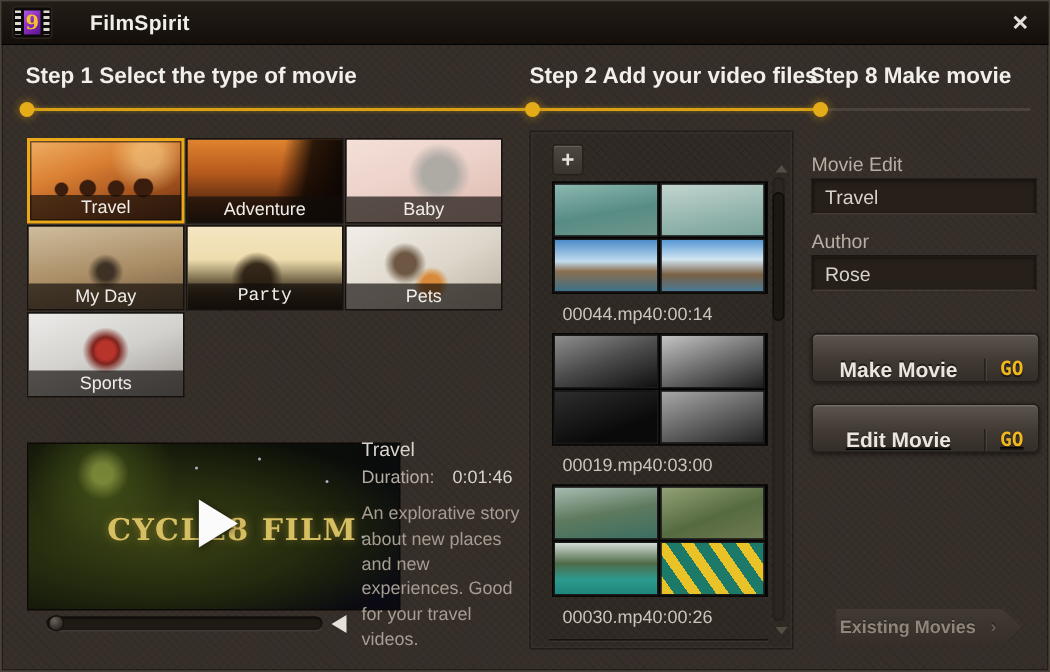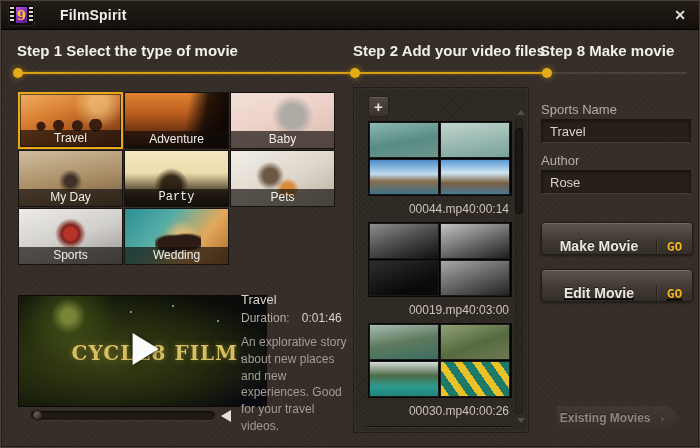--- a/index.html
+++ b/index.html
@@ -145,22 +145,22 @@
   .i0c2 { background:linear-gradient(180deg,#4c8cc8 0%,#c2dcee 42%,#8a6f4e 62%,#3e7088 100%); }
   .i0c3 { background:linear-gradient(180deg,#5898d4 0%,#d2e6f2 38%,#7a5f42 68%,#497a94 100%); }
   .i1c0 { background:linear-gradient(160deg,#8e8e8e 0%,#4a4a4a 50%,#101010 100%); }
   .i1c1 { background:linear-gradient(160deg,#c4c4c4 0%,#707070 50%,#1e1e1e 100%); }
   .i1c2 { background:linear-gradient(160deg,#2e2e2e 0%,#0a0a0a 70%); }
   .i1c3 { background:linear-gradient(160deg,#a8a8a8 0%,#5e5e5e 55%,#222 100%); }
   .i2c0 { background:linear-gradient(170deg,#a8bcb2 0%,#5e7a5e 50%,#3c6e62 100%); }
   .i2c1 { background:linear-gradient(160deg,#93a276 0%,#566a40 55%,#6e7a52 100%); }
   .i2c2 { background:linear-gradient(180deg,#d4dcd6 0%,#4e6b48 40%,#2c9a8e 72%,#1f857c 100%); }
   .i2c3 { background:repeating-linear-gradient(55deg,#e8c227 0 7px,#1e7a68 7px 15px); }
-  .file-meta { display:flex; justify-content:flex-end; margin-top:6px;
-    color:#cbc4bb; font-size:12px; padding:0 3px 0 7px;margin-left:28px; }
+  .file-meta { display:flex; justify-content:flex-start; margin-top:6px;
+    color:#cbc4bb; font-size:12px; padding:0 3px 0 7px; }
   .v-scrollbar { position:absolute; left:161px; top:30px; width:8px; height:296px;
     background:#2c2620; border-radius:4px; box-shadow:inset 0 0 2px rgba(0,0,0,.6); cursor:pointer; }
   .v-thumb { position:absolute; left:0; top:10px; width:8px; height:86px;
     background:#1b1713; border:1px solid #0e0b09; border-radius:4px; cursor:pointer; }
   .scroll-arrow { position:absolute; width:0; height:0; cursor:pointer; }
   .arrow-up { left:163px; top:22px; border-left:4px solid transparent; border-right:4px solid transparent;
     border-bottom:5px solid #564e44; }
   .arrow-down { left:163px; top:330px; border-left:4px solid transparent; border-right:4px solid transparent;
     border-top:5px solid #564e44; }
   .files-divider { position:absolute; left:12px; top:338px; width:146px; height:1px; background:#17120e;
@@ -228,23 +228,20 @@
     </div>
     <div class="tile t5">
       <div class="tile-label">Party</div>
     </div>
     <div class="tile t6">
       <div class="tile-label">Pets</div>
     </div>
     <div class="tile t7">
       <div class="tile-label">Sports</div>
     </div>
-    <div class="tile t8">
-      <div class="tile-label">Wedding</div>
-    </div>
   </div>
 
   <div class="preview">
     <div class="star" style="left:62%;top:8%"></div>
     <div class="star" style="left:80%;top:22%"></div>
     <div class="star" style="left:90%;top:55%"></div>
     <div class="star" style="left:45%;top:14%"></div>
     <div class="cycle-text">CYCLE8 FILM</div>
     <div class="play-btn"></div>
   </div>
@@ -301,21 +298,21 @@
     </div>
 
     <div class="scroll-arrow arrow-up"></div>
     <div class="v-scrollbar">
       <div class="v-thumb"></div>
     </div>
     <div class="scroll-arrow arrow-down"></div>
     <div class="files-divider"></div>
   </div>
 
-  <div class="field-label lbl-name">Sports Name</div>
+  <div class="field-label lbl-name">Movie Edit</div>
   <input class="text-input in-name" value="Travel" style="">
   <div class="field-label lbl-author">Author</div>
   <input class="text-input in-author" value="Rose" style="">
 
   <div class="action-btn btn-make">
     <div class="action-label">Make Movie</div>
     <div class="go-label">GO</div>
   </div>
   <div class="action-btn btn-edit">
     <div class="action-label">Edit Movie</div>

